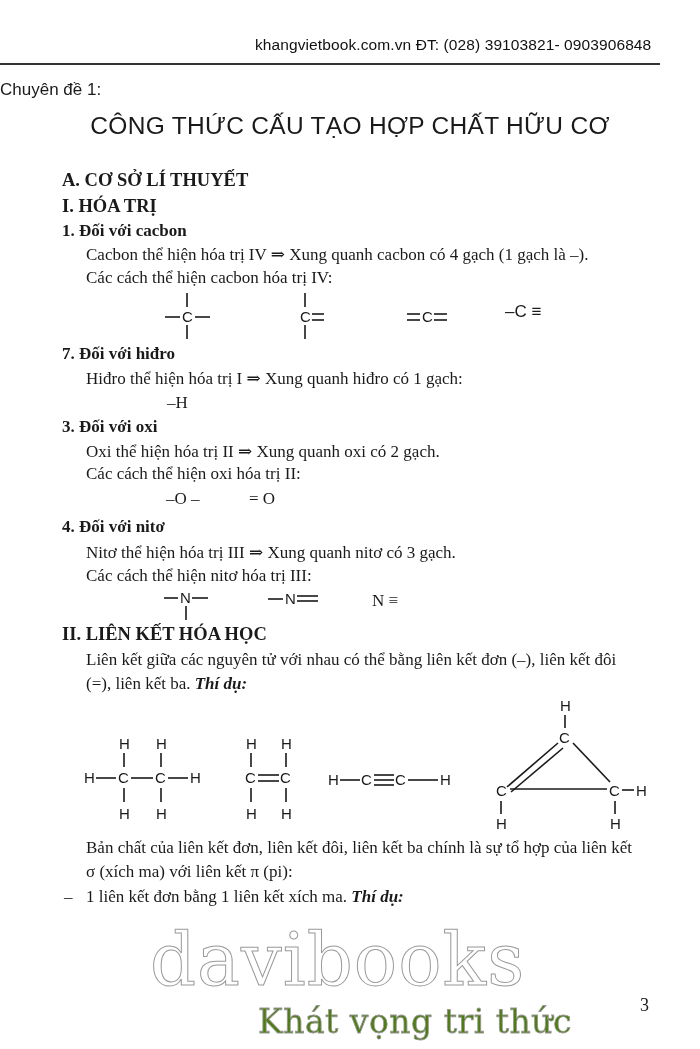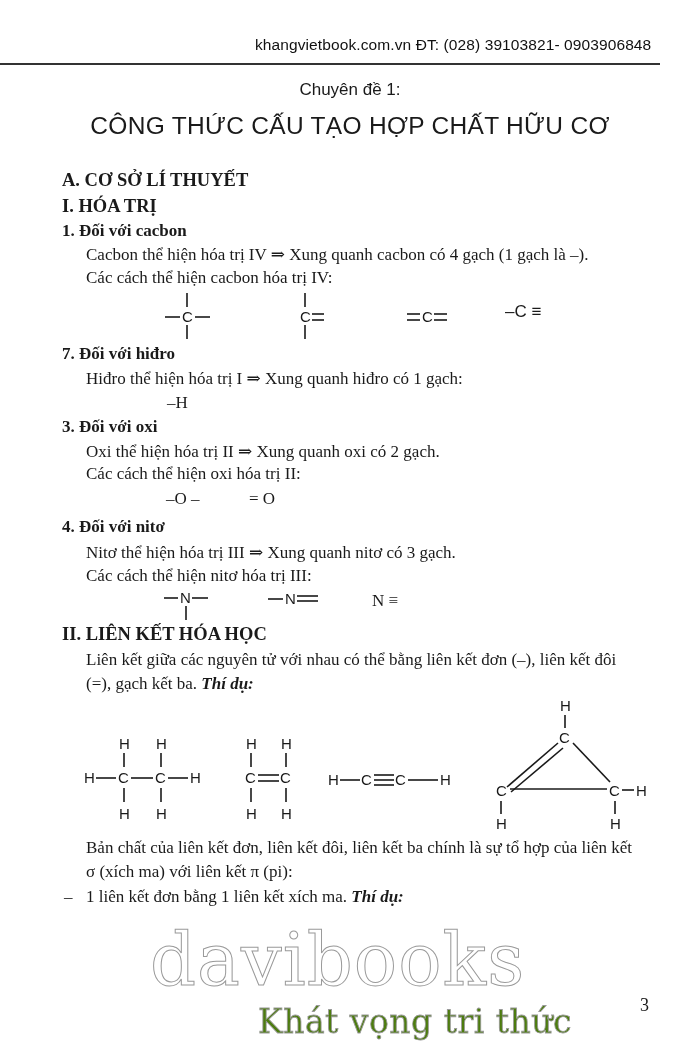--- a/index.html
+++ b/index.html
@@ -4,21 +4,21 @@
 <style>
   html, body { margin: 0; padding: 0; background: #ffffff; }
   body { width: 700px; height: 1049px; position: relative; overflow: hidden; color: #1a1a1a; }
   .abs { position: absolute; white-space: nowrap; }
   .serif { font-family: "Liberation Serif", "DejaVu Serif", serif; }
   .sans { font-family: "Liberation Sans", "DejaVu Sans", sans-serif; }
 
   #header-text { left: 255px; top: 36px; font-size: 15.5px; letter-spacing: 0.1px; color: #111; }
   #header-rule { left: 0; top: 63px; width: 660px; height: 1.5px; background: #333; }
 
-  #chapter-label { left: 0; width: 700px; top: 80px; text-align: center; font-size: 17px; }
+  #chapter-label { left: 0; width: 700px; top: 80px; font-size: 17px; }
   #chapter-title { left: 0; width: 700px; top: 112px; text-align: center; font-size: 24.5px; font-weight: normal; letter-spacing: 0.3px; }
 
   .h-sec { font-size: 18.5px; font-weight: bold; }
   .h-sub { font-size: 17px; font-weight: bold; }
   .body { font-size: 17px; }
 
   .formula { font-size: 17px; }
   .sans-f { font-family: "Liberation Sans", "DejaVu Sans", sans-serif; }
 
   svg text { font-family: "Liberation Sans", "DejaVu Sans", sans-serif; font-size: 15px; fill: #1a1a1a; }
@@ -98,21 +98,21 @@
     <text x="135" y="20">N</text>
     <line x1="147" y1="12" x2="168" y2="12"></line>
     <line x1="147" y1="17" x2="168" y2="17"></line>
   </g>
 </svg>
 <div class="abs serif body" style="left:372px; top:591px;">N ≡</div>
 
 <div class="abs serif h-sec" style="left:62px; top:624px;">II. LIÊN KẾT HÓA HỌC</div>
 <div class="abs serif body" style="left:86px; top:650px;">Liên kết giữa các nguyên tử với nhau có thể bằng liên kết đơn (–), liên kết đôi</div>
 <div class="abs serif body" style="left:86px; top:674px;">
-  <span>(=), gạch kết ba. </span><b><i>Thí dụ:</i></b>
+  <span>(=), liên kết ba. </span><b><i>Thí dụ:</i></b>
 </div>
 
 <svg class="abs" style="left:70px; top:695px;" width="600" height="140">
 
   <g>
     <text x="49" y="54">H</text>
     <text x="86" y="54">H</text>
     <line x1="54" y1="58" x2="54" y2="72"></line>
     <line x1="91" y1="58" x2="91" y2="72"></line>
     <text x="14" y="88">H</text>

